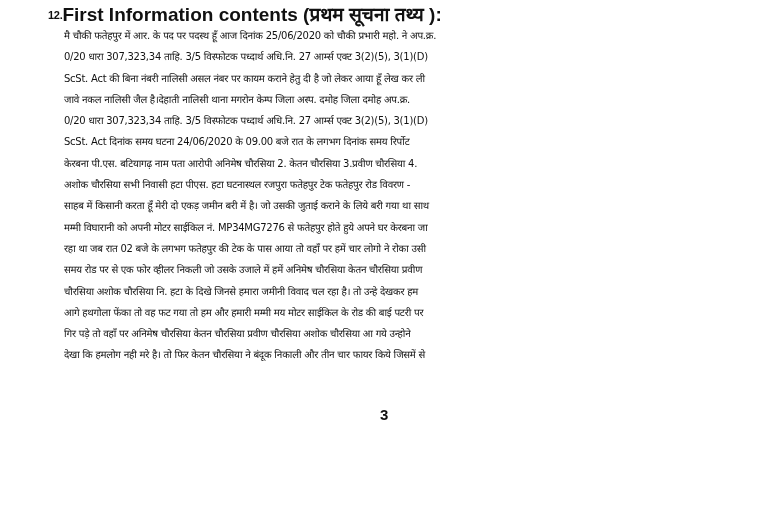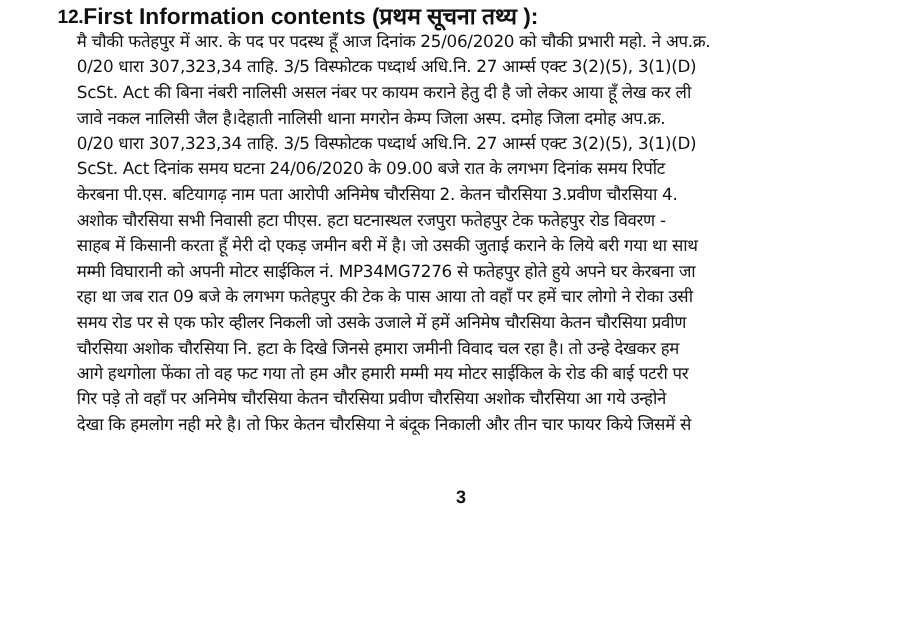--- a/index.html
+++ b/index.html
@@ -18,35 +18,35 @@
     .section-heading {
       position: absolute;
       left: 48px;
       top: 6px;
       white-space: nowrap;
       font-size: 15.5px;
       line-height: 18px;
     }
     .section-number {
       font-weight: bold;
-      font-size: 16px;
+      font-size: 11px;
       vertical-align: top;
       letter-spacing: -0.3px;
     }
     .section-title {
       font-weight: bold;
       font-size: 19px;
     }
     .body-text {
       position: absolute;
       left: 64px;
       top: 25px;
       width: 690px;
       font-family: "DejaVu Sans", "Liberation Sans", sans-serif;
-      font-size: 14px;
+      font-size: 10px;
       line-height: 21.3px;
     }
     .body-line {
       display: block;
       white-space: nowrap;
       letter-spacing: -0.25px;
     }
     .page-number {
       position: absolute;
       left: 380px;
@@ -66,21 +66,21 @@
   <span class="body-line">मै चौकी फतेहपुर में आर. के पद पर पदस्थ हूँ आज दिनांक 25/06/2020 को चौकी प्रभारी महो. ने अप.क्र.</span>
   <span class="body-line">0/20 धारा 307,323,34 ताहि. 3/5 विस्फोटक पध्दार्थ अधि.नि. 27 आर्म्स एक्ट 3(2)(5), 3(1)(D)</span>
   <span class="body-line">ScSt. Act की बिना नंबरी नालिसी असल नंबर पर कायम कराने हेतु दी है जो लेकर आया हूँ लेख कर ली</span>
   <span class="body-line">जावे नकल नालिसी जैल है।देहाती नालिसी थाना मगरोन केम्प जिला अस्प. दमोह जिला  दमोह अप.क्र.</span>
   <span class="body-line">0/20 धारा 307,323,34 ताहि. 3/5 विस्फोटक पध्दार्थ अधि.नि. 27 आर्म्स एक्ट 3(2)(5), 3(1)(D)</span>
   <span class="body-line">ScSt. Act दिनांक समय घटना  24/06/2020 के 09.00 बजे रात के लगभग दिनांक समय रिर्पोट</span>
   <span class="body-line">केरबना पी.एस. बटियागढ़ नाम पता आरोपी  अनिमेष चौरसिया 2. केतन चौरसिया 3.प्रवीण चौरसिया 4.</span>
   <span class="body-line">अशोक चौरसिया सभी निवासी हटा पीएस. हटा घटनास्थल  रजपुरा फतेहपुर टेक फतेहपुर रोड विवरण -</span>
   <span class="body-line">साहब में किसानी करता हूँ मेरी दो एकड़ जमीन बरी में है। जो उसकी जुताई कराने के लिये बरी गया था साथ</span>
   <span class="body-line">मम्मी विघारानी को अपनी मोटर साईकिल नं. MP34MG7276 से फतेहपुर होते हुये अपने घर केरबना जा</span>
-  <span class="body-line">रहा था जब रात 09 बजे के लगभग फतेहपुर की टेक के पास आया तो वहाँ पर हमें चार लोगो ने रोका उसी</span>
+  <span class="body-line">रहा था जब रात 02 बजे के लगभग फतेहपुर की टेक के पास आया तो वहाँ पर हमें चार लोगो ने रोका उसी</span>
   <span class="body-line">समय रोड पर से एक फोर व्हीलर निकली जो उसके उजाले में हमें अनिमेष चौरसिया केतन चौरसिया प्रवीण</span>
   <span class="body-line">चौरसिया अशोक चौरसिया नि. हटा के दिखे जिनसे हमारा जमीनी विवाद चल रहा है। तो उन्हे देखकर हम</span>
   <span class="body-line">आगे हथगोला फेंका तो वह फट गया तो हम और हमारी मम्मी मय मोटर साईकिल के रोड की बाई पटरी पर</span>
   <span class="body-line">गिर पड़े तो वहाँ पर अनिमेष चौरसिया केतन चौरसिया प्रवीण चौरसिया अशोक चौरसिया आ गये उन्होने</span>
   <span class="body-line">देखा कि हमलोग नही मरे है। तो फिर केतन चौरसिया ने बंदूक निकाली और तीन चार फायर किये जिसमें से</span>
 </div>
 
 <div class="page-number">3</div>
 
 </body></html>

